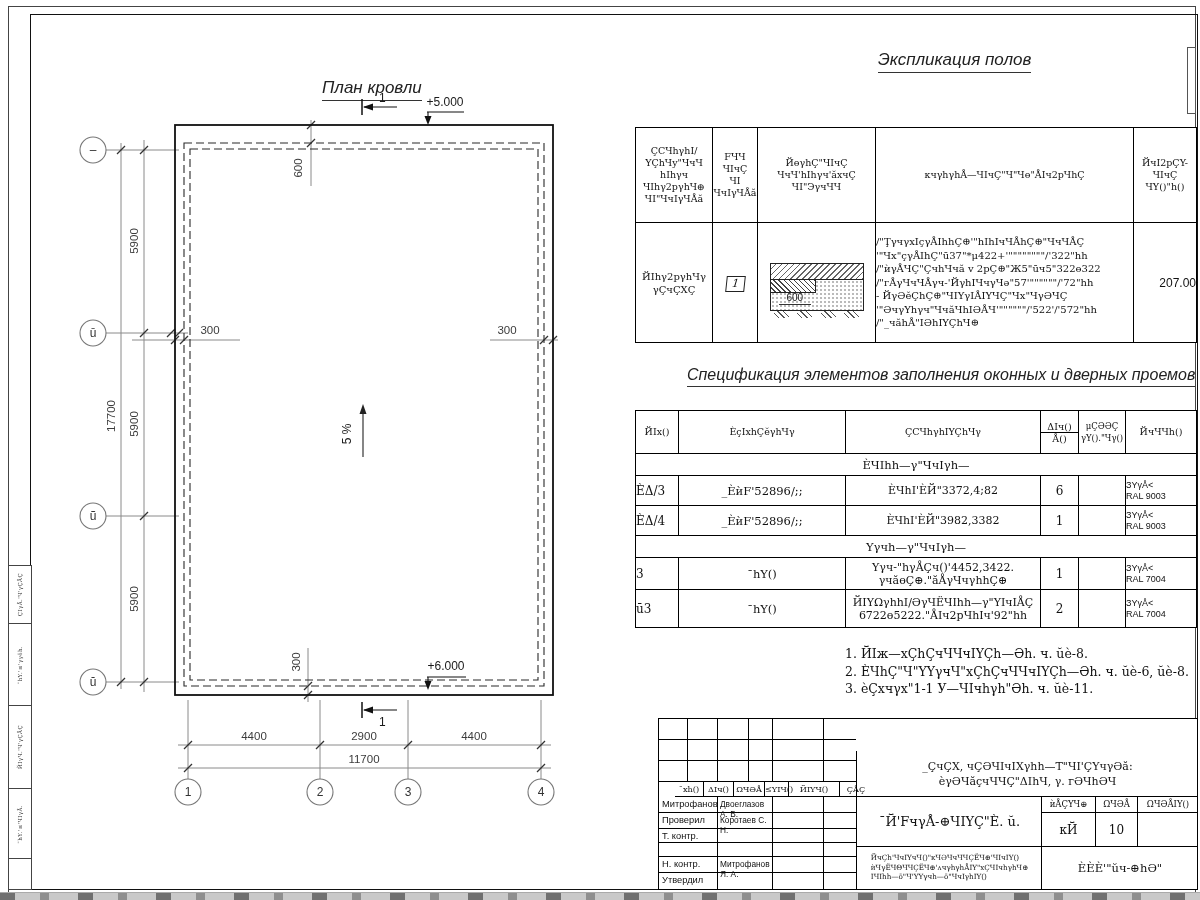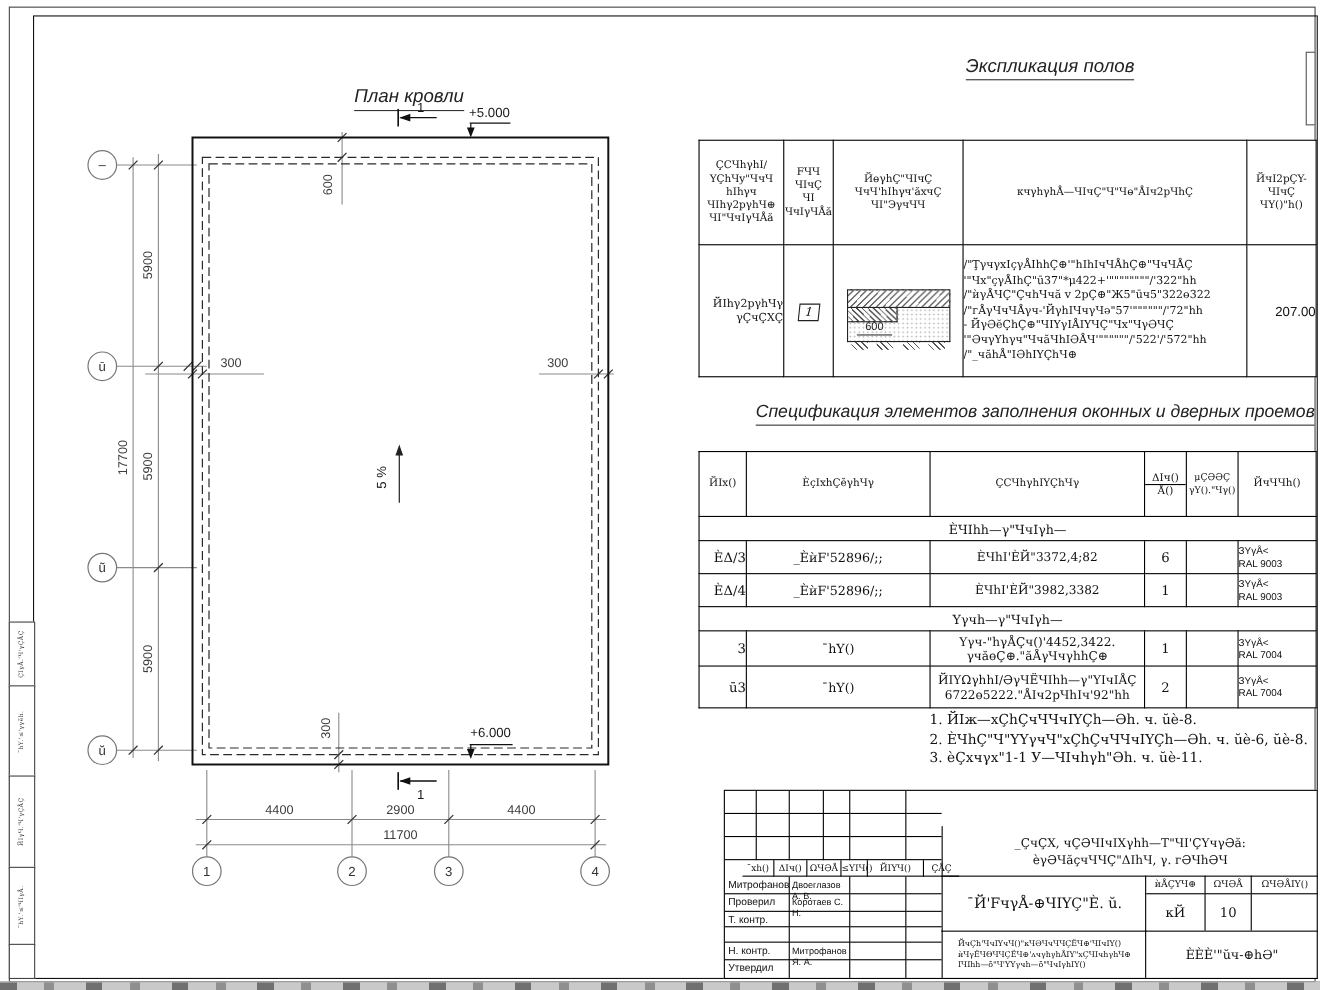--- a/index.html
+++ b/index.html
@@ -16,34 +16,34 @@
   .plan-svg{position:absolute;left:0;top:0;width:660px;height:900px;}
   .dimtxt{font:11.5px "Liberation Sans",sans-serif;fill:#3c3c3c;}
   .marktxt{font:12px "Liberation Sans",sans-serif;fill:#1a1a1a;}
   .axtxt{font:12px "Liberation Sans",sans-serif;fill:#333;}
   table{border-collapse:collapse;table-layout:fixed;background:#fff;}
   .dtable{position:absolute;border:1.8px solid #000;}
   .dtable td,.dtable th{border:1.2px solid #000;padding:0;vertical-align:middle;overflow:hidden;}
   .pre{white-space:pre-line;}
   .g{font-family:"DejaVu Serif",serif;}
   .x-head{font:9.5px/12px "DejaVu Serif",serif;text-align:center;}
-  .x-name{font:10px/13px "DejaVu Serif",serif;text-align:right;padding:2px 3px;}
+  .x-name{font:10px/13px "DejaVu Serif",serif;text-align:center;padding:2px 3px;}
   .x-desc{font:10px/13.5px "DejaVu Serif",serif;text-align:left;padding:3px 6px;}
   .x-area{font:12px "Liberation Sans",sans-serif;text-align:right;}
   .numbox{display:inline-block;border:1.1px solid #222;padding:0 5px 1px;font:italic 11px "DejaVu Serif",serif;transform:skewX(-6deg);}
   .schema{width:94px;margin:16px auto 0;}
   .s-top{height:15px;border:1.2px solid #222;background:repeating-linear-gradient(135deg,#fff 0 3px,#666 3px 4.2px);}
   .s-body{position:relative;height:30px;border:1.2px solid #222;border-top:none;
           background:radial-gradient(#b8b8b8 0.7px, transparent 0.9px);background-size:4px 4px;}
   .s-x{width:44px;height:12px;border-bottom:1.2px solid #222;border-right:1.2px solid #222;
        background:repeating-linear-gradient(45deg,#fff 0 2.6px,#444 2.6px 3.6px),repeating-linear-gradient(-45deg,transparent 0 2.6px,#444 2.6px 3.6px);}
   .s-dim{position:absolute;left:8px;top:12px;font:10px "Liberation Sans",sans-serif;color:#222;border-bottom:1px solid #333;padding:0 8px 1px;}
   .s-ground{display:flex;justify-content:space-between;padding:0 4px;height:7px;}
   .s-ground i{width:15px;height:7px;background:repeating-linear-gradient(45deg,transparent 0 3px,#555 3px 4px);}
-  .sp-pos{font:12px "DejaVu Serif",serif;text-align:right;}
+  .sp-pos{font:12px "DejaVu Serif",serif;text-align:left;}
   .sp-des{font:11.5px "DejaVu Serif",serif;text-align:center;}
   .sp-name{font:11px/13px "DejaVu Serif",serif;text-align:center;}
   .sp-qty{font:12px "DejaVu Serif",serif;text-align:center;}
   .sp-note{font:9px/10.5px "Liberation Sans",sans-serif;text-align:left;padding-left:4px;}
   .sp-sec{font:11.5px "DejaVu Serif",serif;text-align:center;}
   .frac span{display:block;font:9.5px "DejaVu Serif",serif;text-align:center;}
   .frac .fb{border-top:1.1px solid #000;}
   .notes{position:absolute;left:845px;top:645px;width:352px;font:12.5px/17.5px "DejaVu Serif",serif;color:#111;}
   .stamp{position:absolute;left:658px;top:718px;width:538px;height:170px;border:1.8px solid #000;background:#fff;}
   .stamp .cell{border-right:1.2px solid #000;border-bottom:1.2px solid #000;}
@@ -268,21 +268,21 @@
   <table class="dtable" style="left:635px;top:410px;width:561px;">
     <colgroup>
         <col style="width:43px">
         <col style="width:167px">
         <col style="width:195px">
         <col style="width:38px">
         <col style="width:47px">
         <col style="width:71px">
       </colgroup>
     <tbody>
-        <tr style="height:59px;">
+        <tr style="height:43px;">
       <th class="x-head">ЙIх()</th>
       <th class="x-head">ÈçIхhÇĕγhЧγ</th>
       <th class="x-head">ҪСЧhγhIYÇhЧγ</th>
       <th>
             <div class="frac">
               <span>ΔIч()</span>
               <span class="fb">Å()</span>
             </div>
           </th>
       <th class="x-head pre" style="font-size:8.5px;">μÇӘӘÇ

